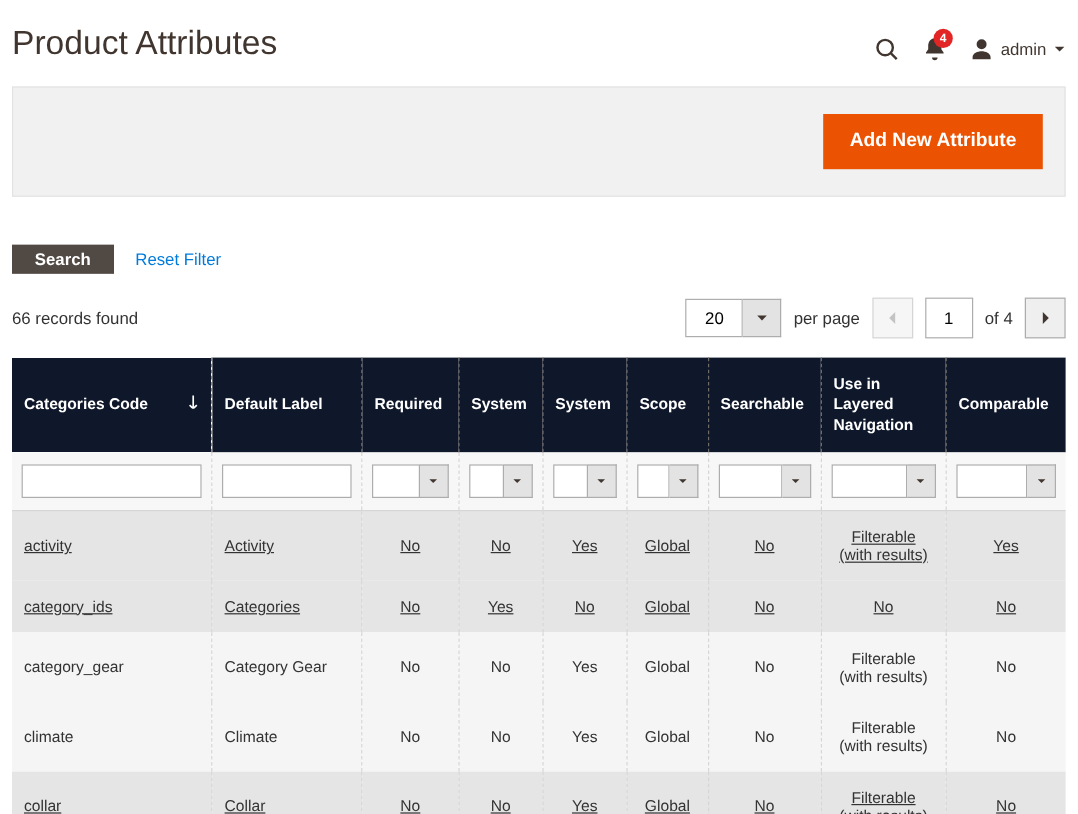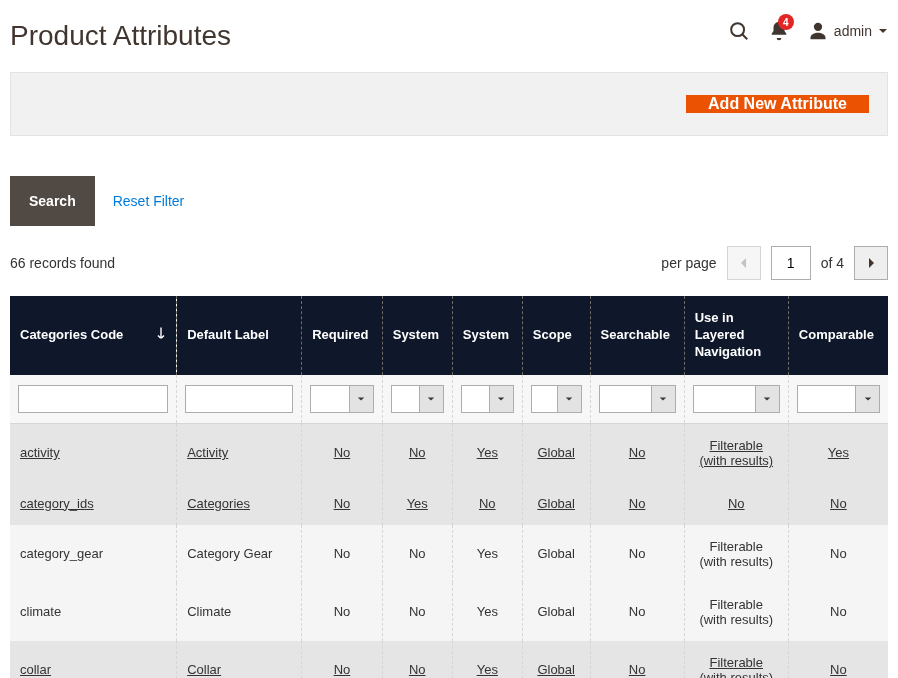--- a/index.html
+++ b/index.html
@@ -1,28 +1,28 @@
 <!DOCTYPE html>
 <html><head>
 <meta charset="utf-8">
 <style>
 * { box-sizing: border-box; margin: 0; padding: 0; }
 body { font-family: 'Helvetica Neue', Arial, sans-serif; font-size: 14px; color: #333; background: #fff; }
 .page { width: 898px; }
-.header { display: flex; align-items: flex-start; justify-content: space-between; padding: 20px 10px 20px 10px; border-radius: 26px; }
+.header { display: flex; align-items: flex-end; justify-content: space-between; padding: 20px 10px 20px 10px; border-radius: 26px; }
 .page-title { font-size: 28px; font-weight: 400; color: #41362f; }
 .header-right { display: flex; align-items: center; gap: 18px; }
 .icon-btn { background: none; border: none; cursor: pointer; display: flex; align-items: center; position: relative; color: #41362f; }
 .badge { position: absolute; top: -6px; left: 10px; background: #e22626; color: #fff; font-size: 10px; border-radius: 9px; min-width: 16px; height: 16px; display: flex; align-items: center; justify-content: center; padding: 0 3px; font-weight: 600; }
 .admin-user { display: flex; align-items: center; gap: 6px; color: #41362f; cursor: pointer; }
 .admin-user span { font-size: 14px; }
 .action-bar { background: #f1f1f1; border: 1px solid #e3e3e3; padding: 22px 18px; display: flex; justify-content: flex-end; margin: 0 10px; }
-.btn-primary { background: #eb5202; color: #fff; border: none; padding: 0 22px; font-size: 16px; font-weight: 600; cursor: pointer; }
+.btn-primary { background: #eb5202; color: #fff; border: none; padding: 14px 22px; font-size: 16px; font-weight: 600; cursor: pointer; }
 .filter-bar { display: flex; align-items: center; gap: 18px; padding: 40px 10px 14px 10px; }
-.btn-search { background: #514943; color: #fff; border: 1px solid #514943; padding: 16px 18px; font-size: 14px; font-weight: 600; cursor: pointer; }
+.btn-search { background: #514943; color: #fff; border: 1px solid #514943; padding: 3px 18px; font-size: 14px; font-weight: 600; cursor: pointer; }
 .link-reset { color: #007bdb; font-size: 14px; cursor: pointer; background: none; border: none; }
 .pager-bar { display: flex; align-items: center; justify-content: space-between; padding: 6px 10px 16px 10px; }
 .records { color: #333; font-size: 14px; }
 .pager-right { display: flex; align-items: center; gap: 10px; }
 .per-page-wrap { display: flex; align-items: center; gap: 10px; }
 .per-page-input { width: 48px; height: 32px; border: 1px solid #adadad; text-align: center; font-size: 14px; }
 .per-page-btn { width: 32px; height: 32px; border: 1px solid #adadad; background: #e3e3e3; display: flex; align-items: center; justify-content: center; cursor: pointer; border-left: none; }
 .per-page-combo { display: flex; }
 .per-page-label { color: #333; }
 .pager-nav { display: flex; align-items: center; gap: 10px; }
@@ -93,20 +93,28 @@
 
   <div class="filter-bar">
     <button class="btn-search">Search</button>
     <button class="link-reset">Reset Filter</button>
   </div>
 
   <div class="pager-bar">
     <div class="records">66 records found</div>
     <div class="pager-right">
       <div class="per-page-wrap">
+        <div class="per-page-combo">
+          <input class="per-page-input" value="20" style="">
+          <button class="per-page-btn">
+            <svg width="10" height="10" viewBox="0 0 10 10" fill="#41362f">
+                <path d="M1 3l4 4 4-4z"></path>
+              </svg>
+          </button>
+        </div>
         <span class="per-page-label">per page</span>
       </div>
       <div class="pager-nav">
         <button class="pager-btn disabled">
           <svg width="10" height="12" viewBox="0 0 10 12" fill="#888">
               <path d="M7 1L2 6l5 5z"></path>
             </svg>
         </button>
         <input class="pager-input" value="1" style="">
         <span class="pager-of">of 4</span>

